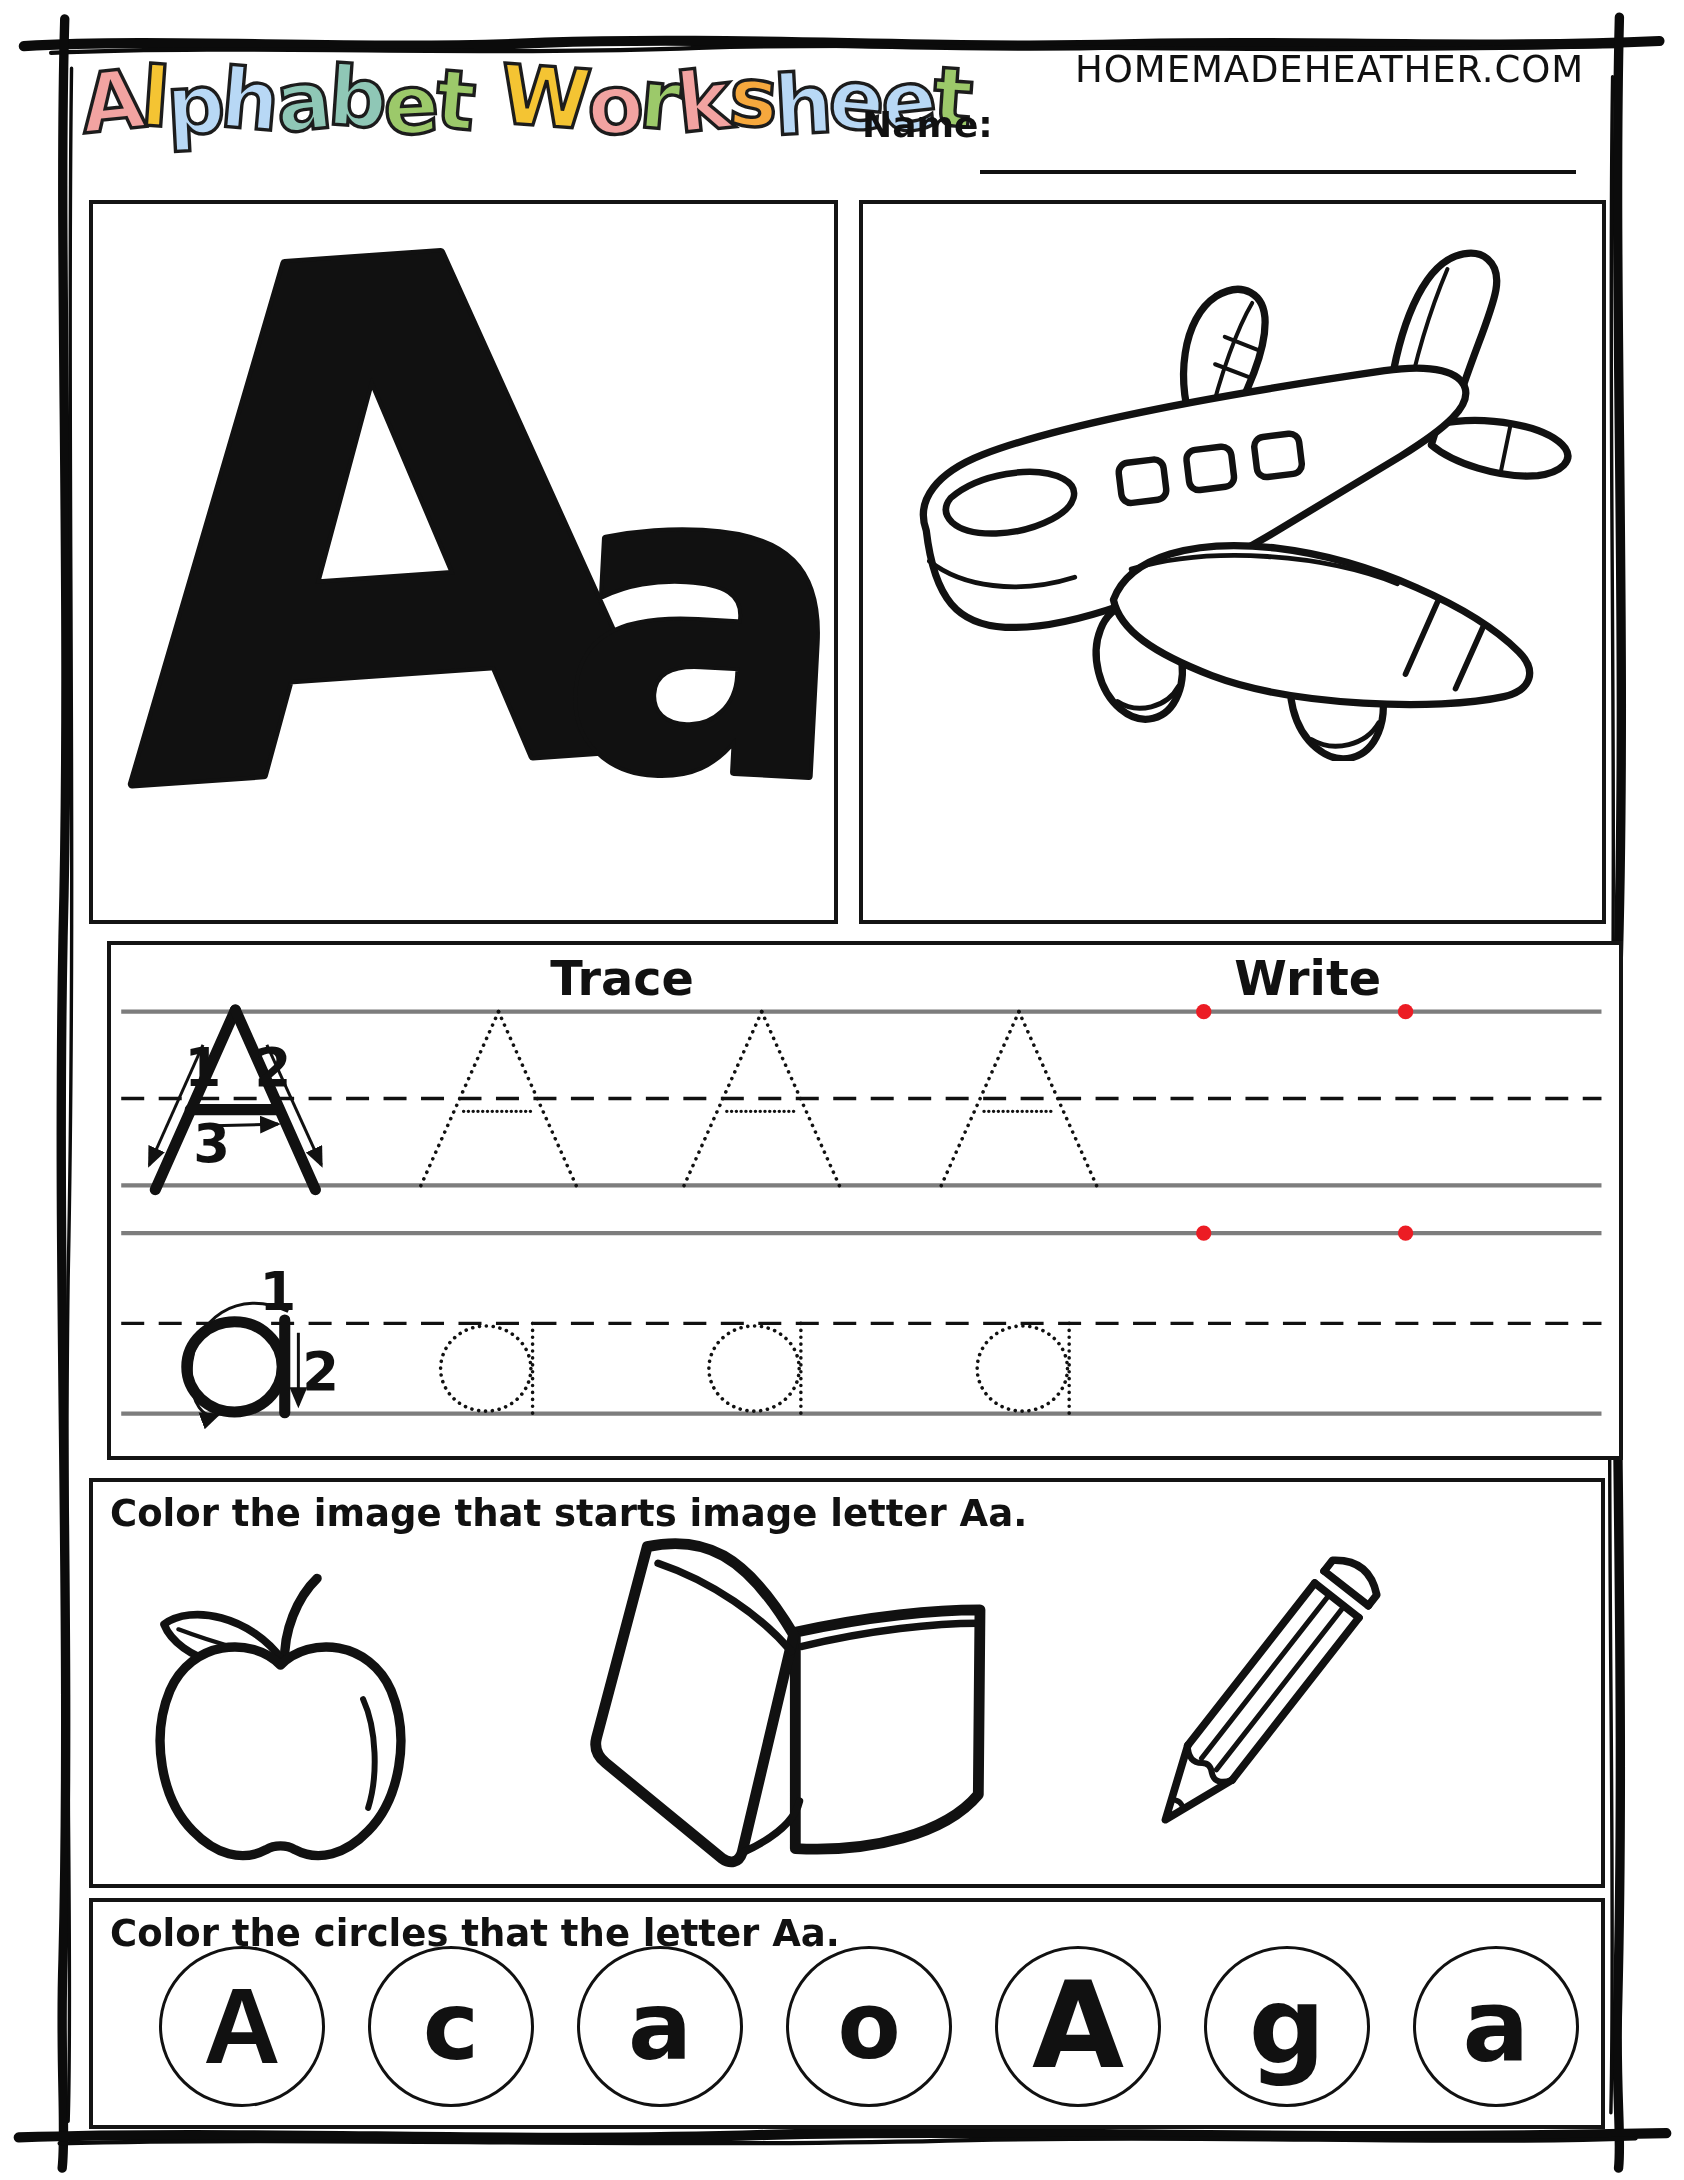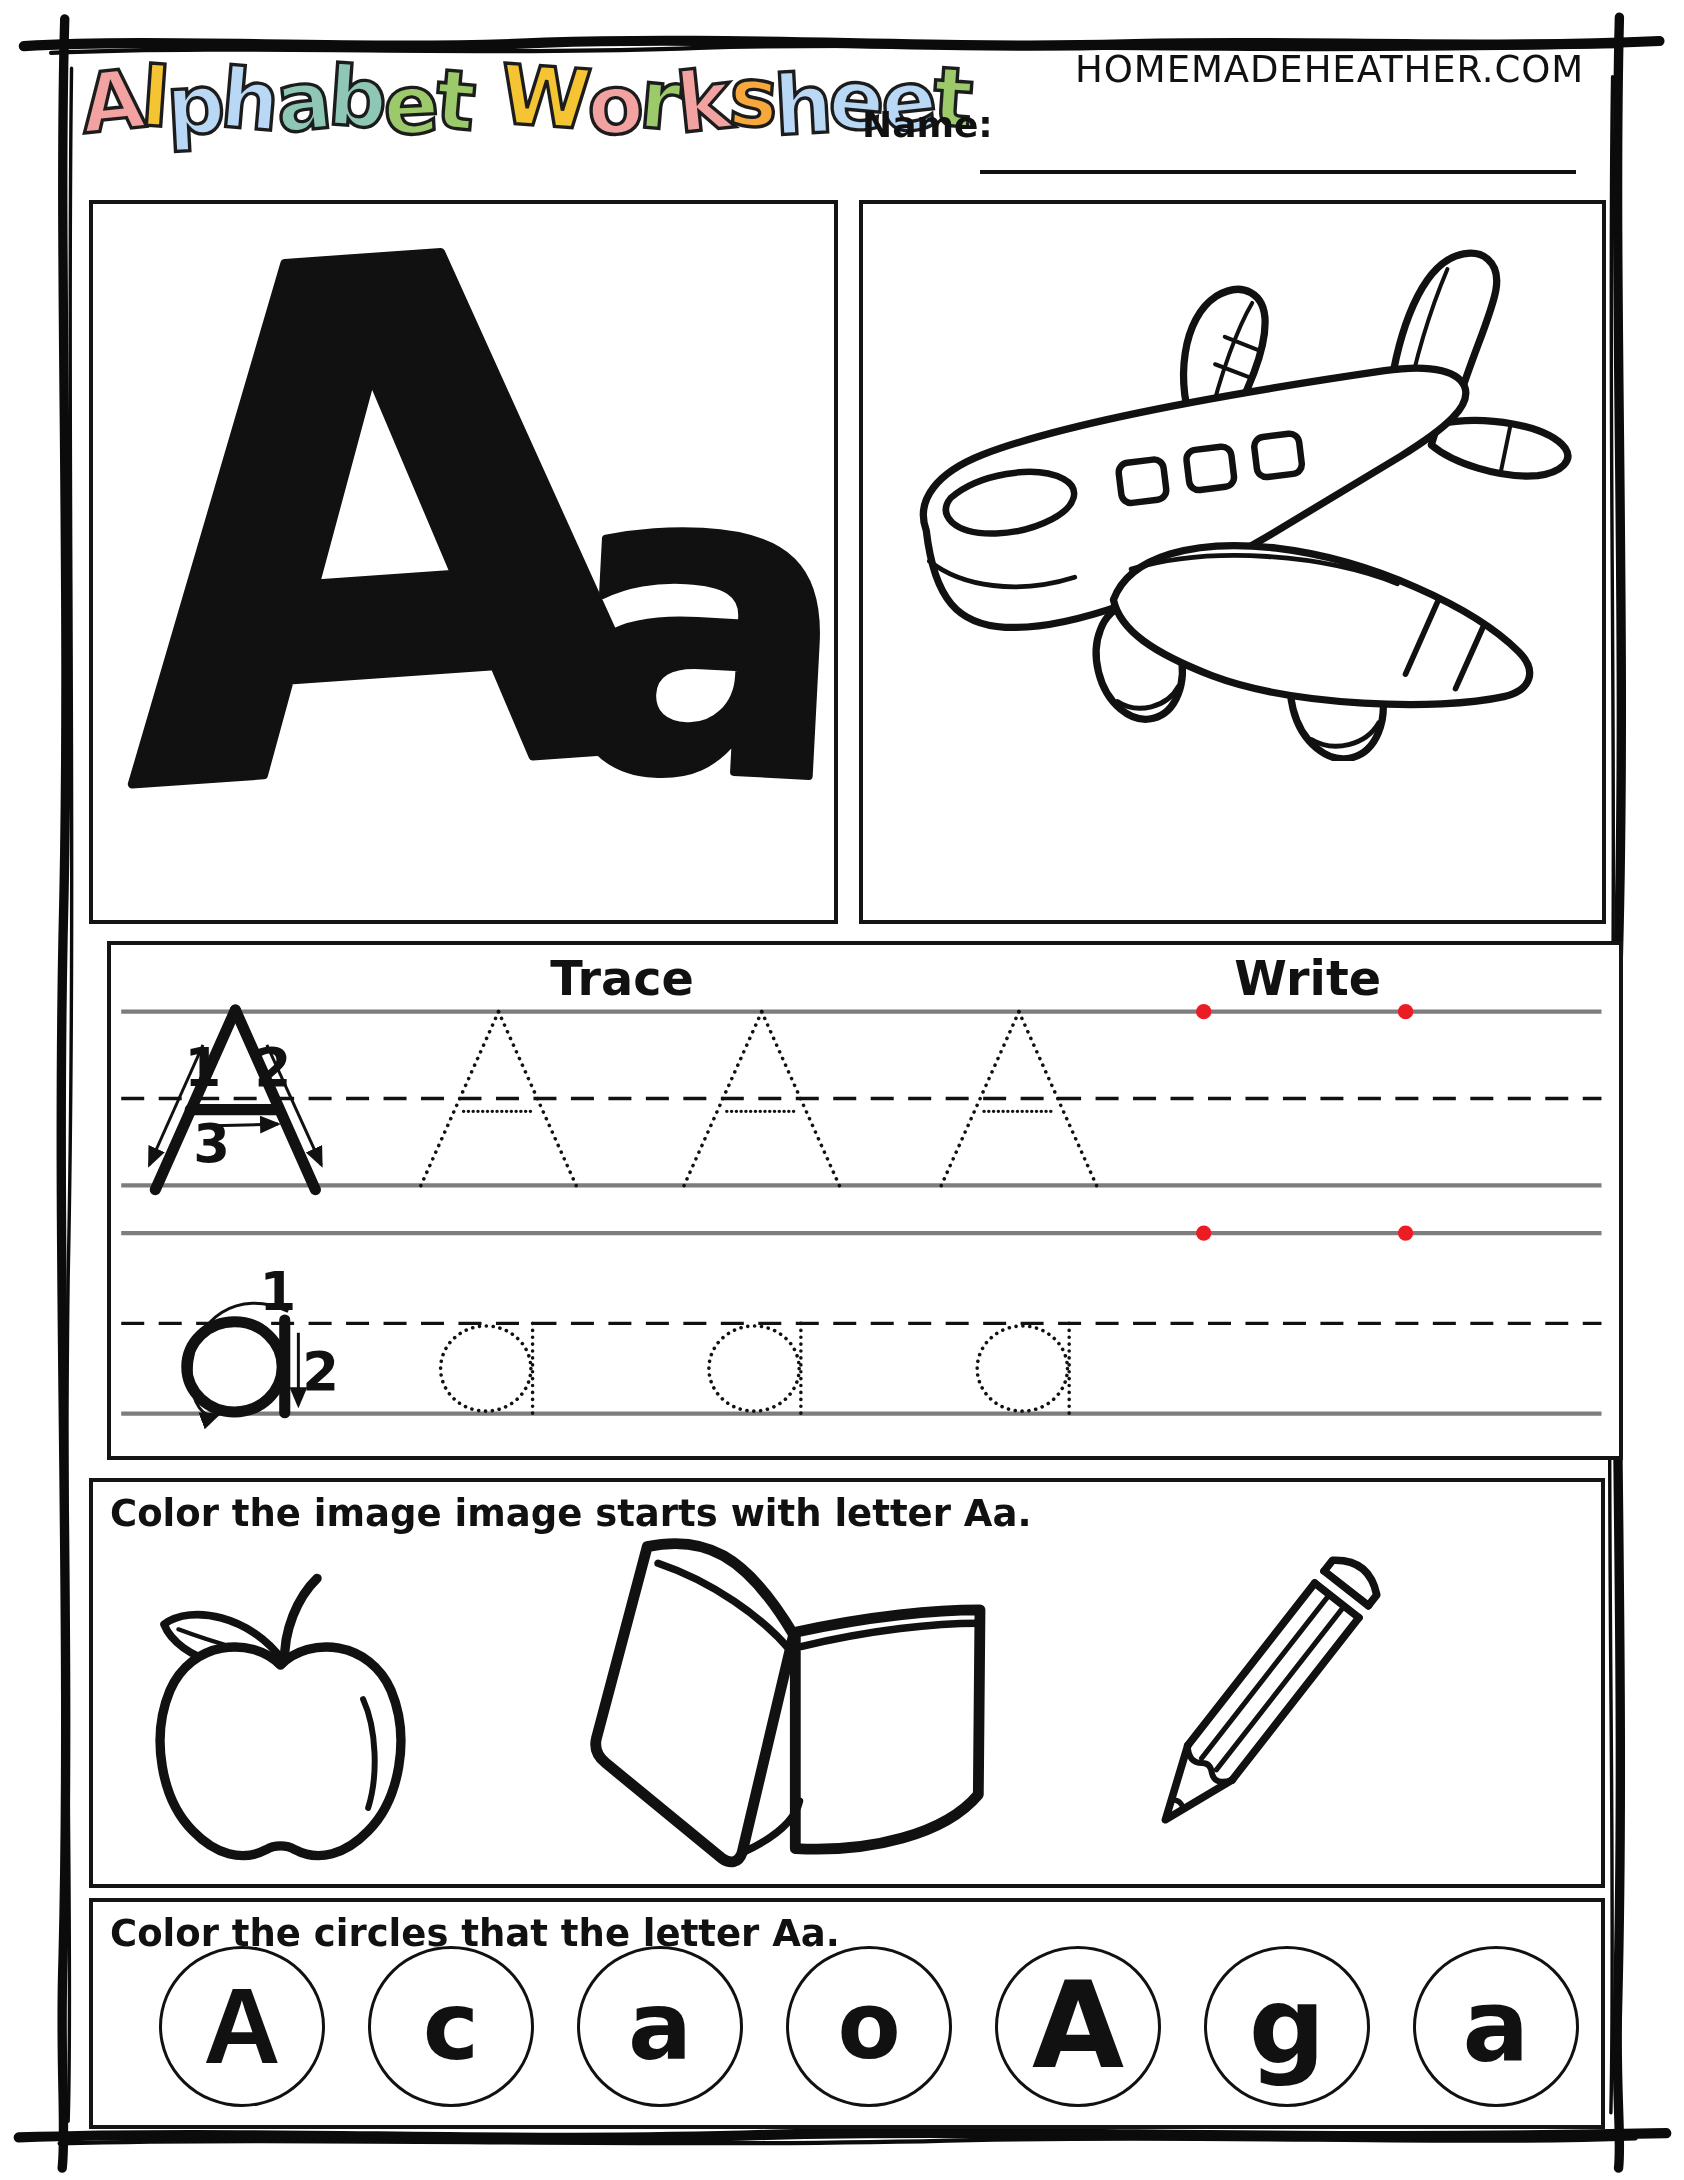--- a/index.html
+++ b/index.html
@@ -197,21 +197,21 @@
       <text x="246" y="522" font-size="62" text-anchor="middle">2</text>
     </g>
 
     <use href="#dotteda" x="440" y="444"></use>
     <use href="#dotteda" x="755" y="444"></use>
     <use href="#dotteda" x="1070" y="444"></use>
   </svg>
 </div>
 
 <div id="color-image-box" class="frame">
-  <div class="instruction">Color the image image starts with letter Aa.</div>
+  <div class="instruction">Color the image that starts image letter Aa.</div>
 
   <svg class="abs" style="left:47px;top:81px;" width="281" height="302" viewBox="0 0 330 355">
     <g stroke="#111" fill="#fff" stroke-linecap="round" stroke-linejoin="round">
       <path d="M 170,118 C 168,80 185,40 208,18" fill="none" stroke-width="11"></path>
       <path d="M 168,115 C 130,62 60,48 28,72 C 45,115 125,135 168,115 Z" stroke-width="9"></path>
       <path d="M 45,78 C 90,95 140,108 162,112" fill="none" stroke-width="5"></path>
       <path d="M 165,120 C 130,85 60,92 35,150 C 12,205 25,278 62,315 C 88,342 120,352 148,337 C 158,331 172,331 182,337 C 210,352 242,342 268,315 C 305,278 318,205 295,150 C 270,92 200,85 165,120 Z" stroke-width="11"></path>
       <path d="M 262,160 C 278,195 280,250 268,288" fill="none" stroke-width="7"></path>
     </g>
   </svg>

